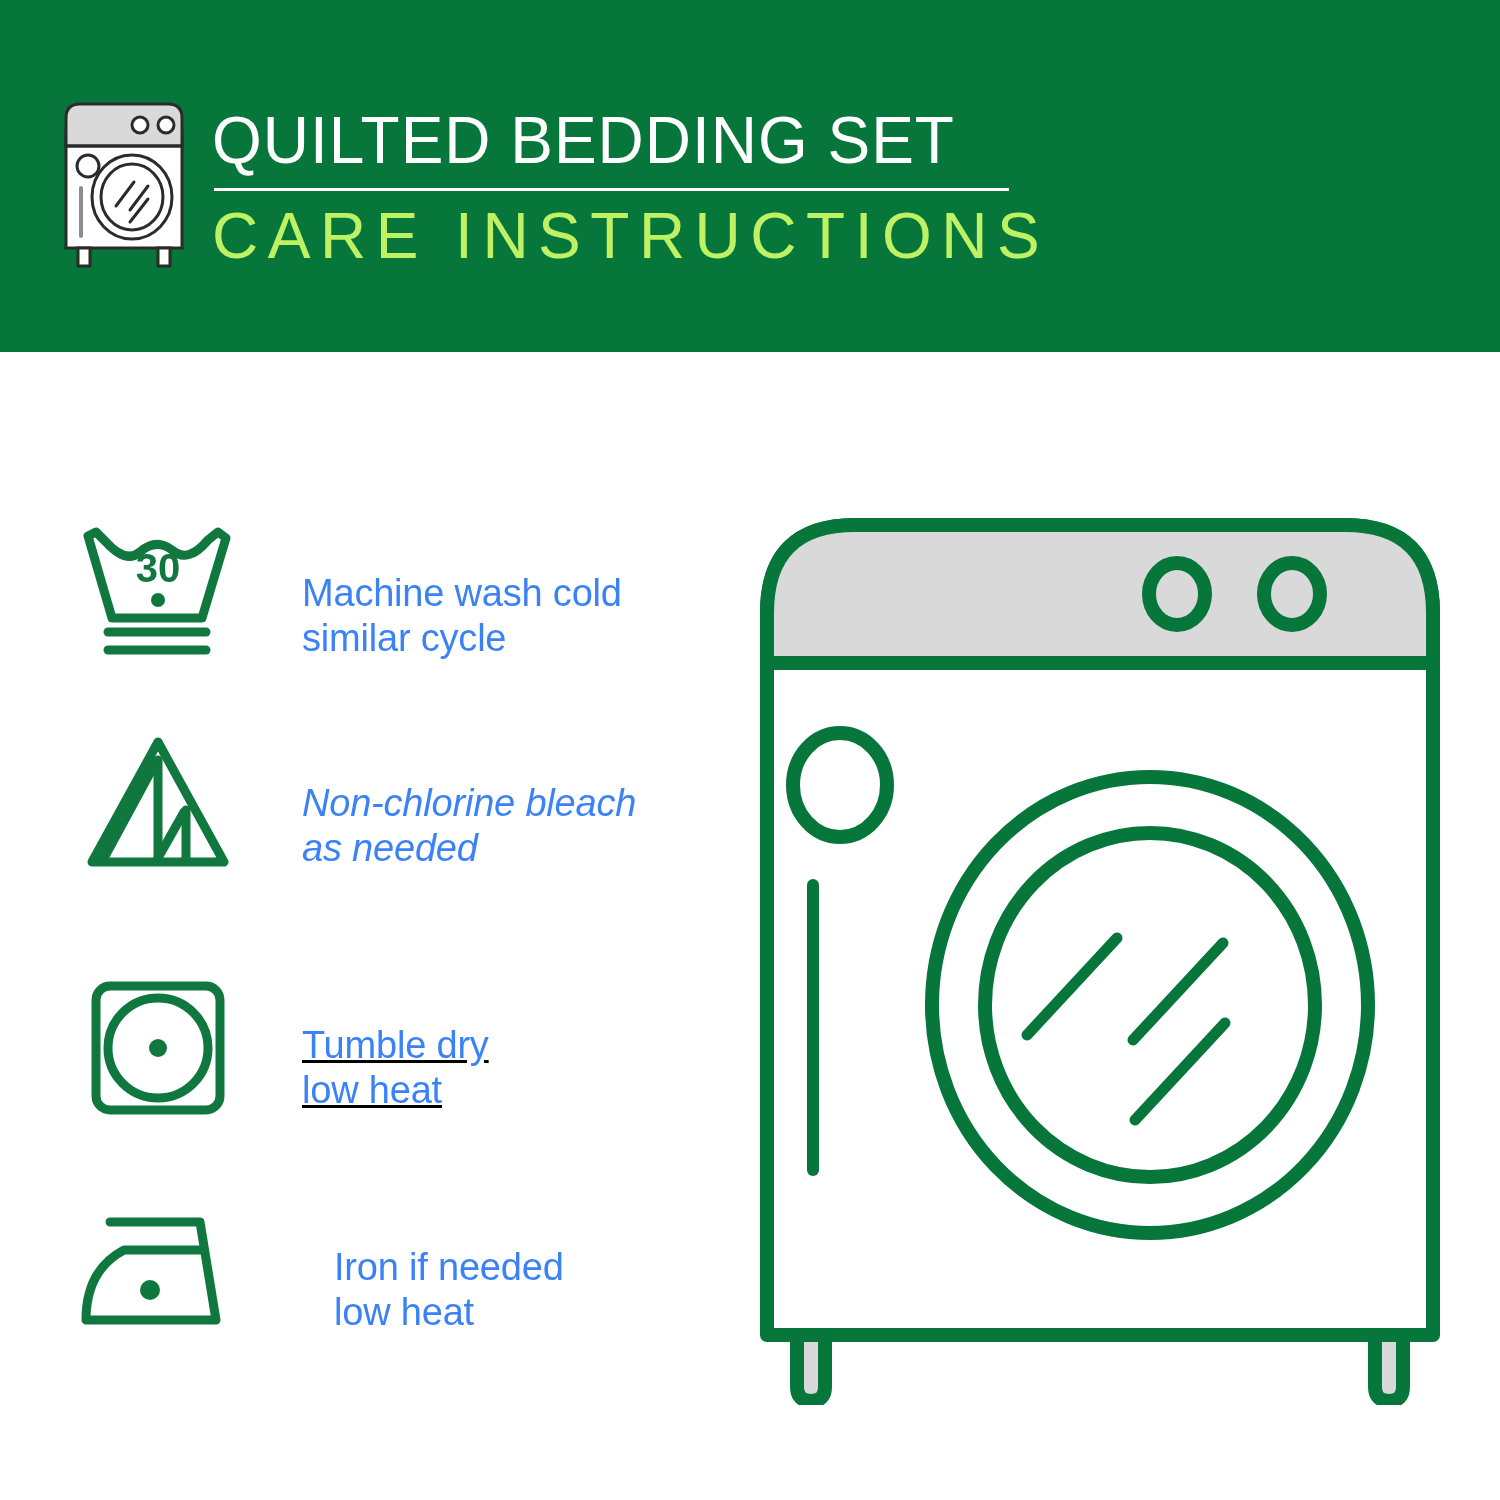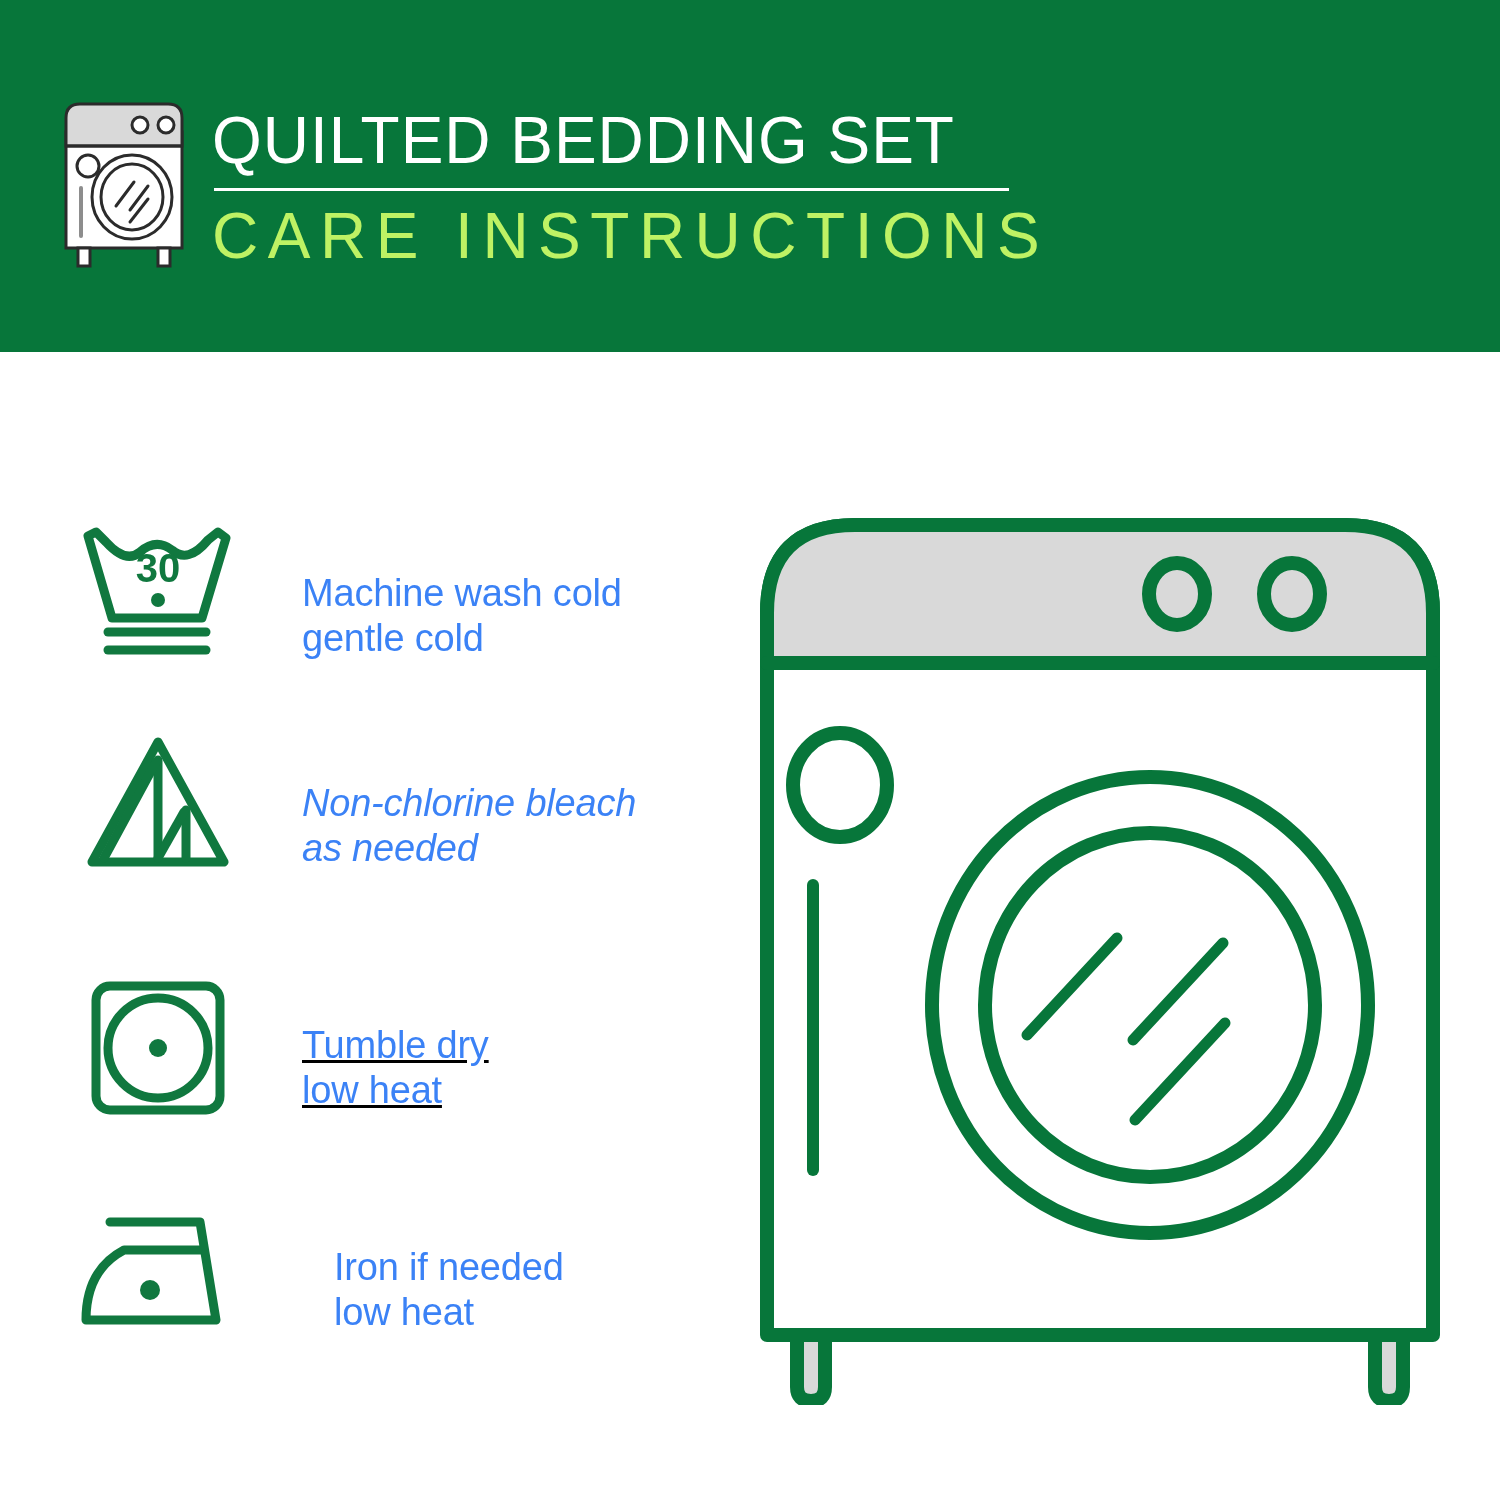--- a/index.html
+++ b/index.html
@@ -168,21 +168,21 @@
           <path d="M12 16 L20 12 L30 22 Q50 44 64 32 Q80 18 96 30 Q112 44 132 20 L142 12 L150 18 L126 98 L36 98 Z"></path>
           <line x1="32" y1="112" x2="130" y2="112"></line>
           <line x1="32" y1="130" x2="130" y2="130"></line>
         </g>
         <text x="82" y="62" font-family="Liberation Sans, sans-serif" font-size="40" font-weight="bold" fill="#10783F" text-anchor="middle">30</text>
         <circle cx="82" cy="80" r="7" fill="#10783F"></circle>
       </svg>
     </div>
     <div class="care-text">
       <span class="ln">Machine wash cold</span>
-      <span class="ln">gentle cold</span>
+      <span class="ln">similar cycle</span>
     </div>
   </div>
 
   <div class="care-row r1">
     <div class="care-symbol">
       <svg width="164" height="150" viewBox="0 0 164 150" xmlns="http://www.w3.org/2000/svg">
         <g fill="none" stroke="#10783F" stroke-width="9" stroke-linecap="round" stroke-linejoin="round">
           <path d="M82 12 L148 132 L16 132 Z"></path>
           <line x1="82" y1="30" x2="82" y2="128"></line>
           <line x1="110" y1="80" x2="110" y2="128"></line>

